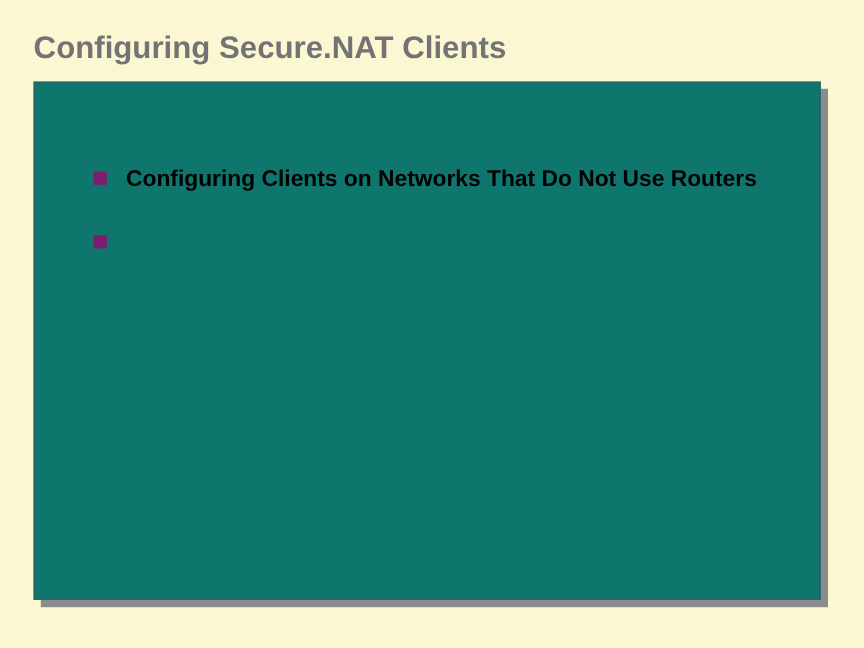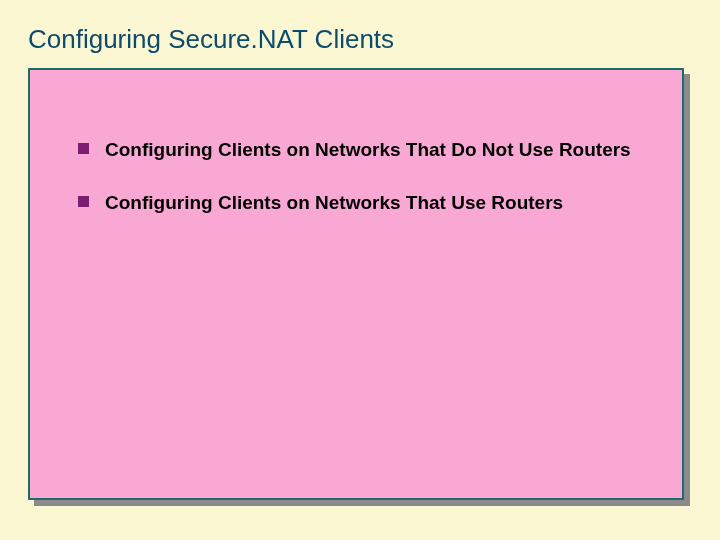--- a/index.html
+++ b/index.html
@@ -10,39 +10,39 @@
     position: relative;
   }
   .slide {
     width: 720px;
     height: 540px;
     position: relative;
     padding: 24px 28px;
   }
   .title {
     font-size: 26px;
-    font-weight: normal;
-    color: #0c4a6e;
+    font-weight: bold;
+    color: #737373;
     margin-bottom: 18px;
   }
   .panel-shadow {
     position: absolute;
     left: 34px;
     top: 74px;
     width: 656px;
     height: 432px;
     background: #8b8b8b;
   }
   .panel {
     position: absolute;
     left: 28px;
     top: 68px;
     width: 656px;
     height: 432px;
-    background: #f9a8d4;
+    background: #0f766e;
     border: 2px solid #1e6b6b;
     padding: 68px 24px 24px 48px;
   }
   .bullet-row {
     display: flex;
     align-items: flex-start;
     margin-bottom: 28px;
   }
   .bullet {
     width: 11px;
@@ -65,16 +65,15 @@
 <div class="slide">
   <div class="title">Configuring Secure.NAT Clients</div>
   <div class="panel-shadow"></div>
   <div class="panel">
     <div class="bullet-row">
       <div class="bullet"></div>
       <div class="bullet-text">Configuring Clients on Networks That Do Not Use Routers</div>
     </div>
     <div class="bullet-row">
       <div class="bullet"></div>
-      <div class="bullet-text">Configuring Clients on Networks That Use Routers</div>
     </div>
   </div>
 </div>
 
 </body></html>

